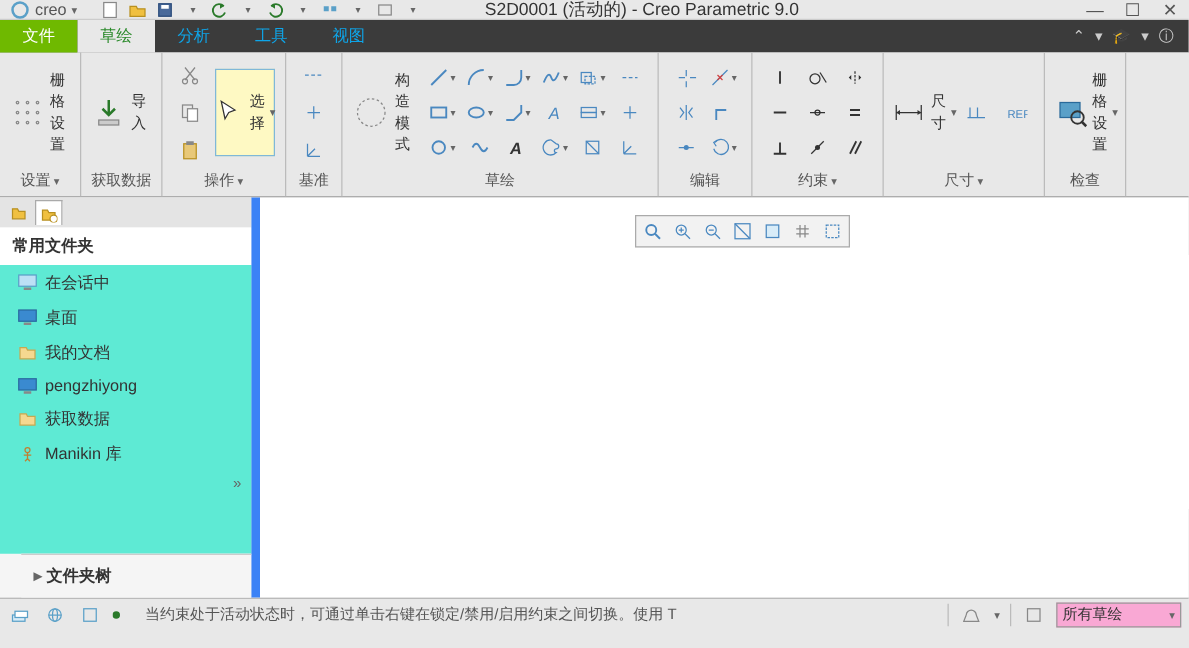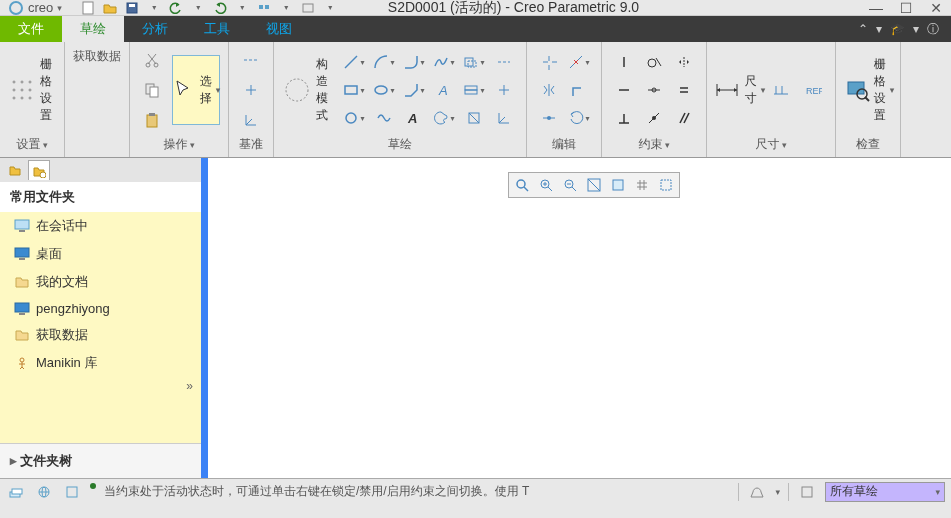--- a/index.html
+++ b/index.html
@@ -40,38 +40,38 @@
 .sgbtn { width: 28px; height: 26px; display: flex; align-items: center; justify-content: center; cursor: pointer; }
 .dd-tiny::after { content: "▾"; font-size: 8px; color: #666; margin-left: 1px; }
 
 
 .main { display: flex; height: calc(518px - 30px - 26px - 116px - 26px); }
 .sidepanel { width: 208px; background: #f5f5f5; border-right: 7px solid #3b82f6; display: flex; flex-direction: column; }
 .sidepanel .tabs { height: 24px; background: #e4e4e4; display: flex; align-items: center; padding: 0 4px; gap: 2px; }
 .side-tab { width: 22px; height: 20px; display: flex; align-items: center; justify-content: center; cursor: pointer; }
 .side-tab.active { background: #fff; border: 1px solid #aaa; border-bottom: none; }
 .side-header { padding: 6px 10px; font-weight: bold; font-size: 13px; background: #fff; }
-.side-list { background: #fef9c3; flex: 1; overflow: auto; }
+.side-list { background: #5eead4; flex: 1; overflow: auto; }
 .side-item { display: flex; align-items: center; gap: 6px; padding: 5px 14px; cursor: pointer; font-size: 13px; }
 .side-item .fi { width: 16px; height: 14px; }
-.side-expander { border-top: 1px solid #ccc; padding: 8px 10px; font-weight: bold; font-size: 13px; cursor: pointer; background: #f5f5f5; }
+.side-expander { border-top: 1px solid #ccc; padding: 8px 10px; font-weight: bold; font-size: 13px; cursor: pointer; background: #f5f5f5; margin-left: 17px; }
 .side-expander::before { content: "▸ "; color: #666; }
 .side-more { text-align: right; padding: 2px 8px; color: #666; cursor: pointer; }
 
 
 .canvas { flex: 1; background: #fff; position: relative; }
 .floating-toolbar { position: absolute; top: 14px; left: 300px; background: #f2f2f2; border: 1px solid #aaa; display: flex; padding: 2px; gap: 2px; }
 .ft-btn { width: 22px; height: 20px; display: flex; align-items: center; justify-content: center; cursor: pointer; }
 
 
 .status { height: 26px; background: #e8e8e8; border-top: 1px solid #aaa; display: flex; align-items: center; padding: 0 6px; gap: 8px; font-size: 12px; }
 .status .sicon { width: 20px; height: 18px; display: flex; align-items: center; justify-content: center; cursor: pointer; }
-.status .msg { display: flex; gap: 8px; color: #555; white-space: nowrap; overflow: hidden; flex:1; }
+.status .msg { display: flex; align-items: center; gap: 20px; color: #555; white-space: nowrap; overflow: hidden; flex:1; }
 .status .bullet { width: 6px; height: 6px; border-radius: 50%; background: #2a7a2a; }
-.status .combo { width: 120px; height: 20px; border: 1px solid #999; background: #c4b5fd; display: flex; align-items: center; padding: 0 4px; justify-content: space-between; cursor: pointer; }
+.status .combo { width: 100px; height: 20px; border: 1px solid #999; background: #f9a8d4; display: flex; align-items: center; padding: 0 4px; justify-content: space-between; cursor: pointer; }
 .sep { width: 1px; height: 18px; background: #bbb; }
 
 svg { display: block; }
 </style>
 </head>
 <body>
 
 <div class="titlebar">
   <div class="logo">
     <svg width="16" height="16">
@@ -170,20 +170,31 @@
               </g>
             </svg>
           </div>
         <div class="lbl">栅格设置</div>
       </div>
     </div>
     <div class="rgroup-label dd">设置</div>
   </div>
 
   <div class="rgroup">
+    <div class="rgroup-body">
+      <div class="bigbtn">
+        <div class="ico">
+            <svg width="28" height="28">
+              <path d="M14 4v12m-5-5l5 5 5-5" stroke="#2a7a2a" stroke-width="2" fill="none"></path>
+              <rect x="6" y="20" width="16" height="4" fill="#ccc" stroke="#888"></rect>
+            </svg>
+          </div>
+        <div class="lbl">导入</div>
+      </div>
+    </div>
     <div class="rgroup-label">获取数据</div>
   </div>
 
   <div class="rgroup">
     <div class="rgroup-body" style="gap:6px">
       <div style="display:flex;flex-direction:column;gap:4px">
         <div class="sgbtn">
             <svg width="16" height="16">
               <path d="M4 2l8 10M12 2l-8 10" stroke="#888"></path>
               <circle cx="4" cy="13" r="2" fill="none" stroke="#888"></circle>

